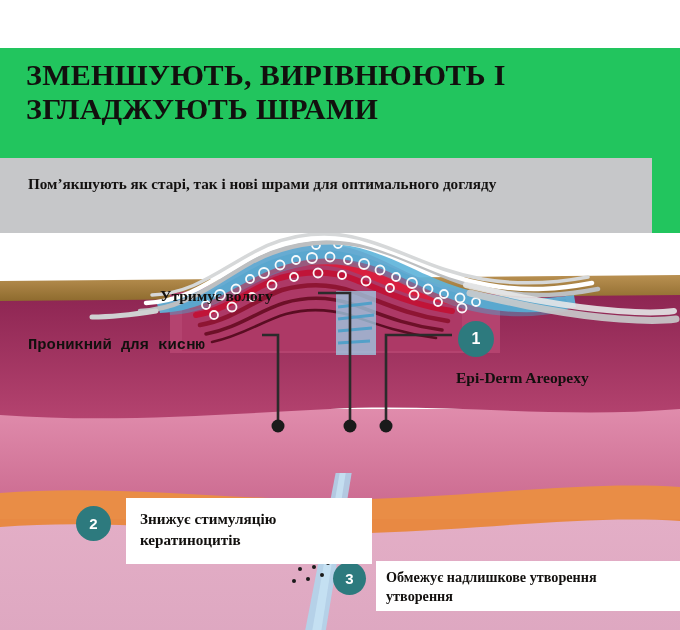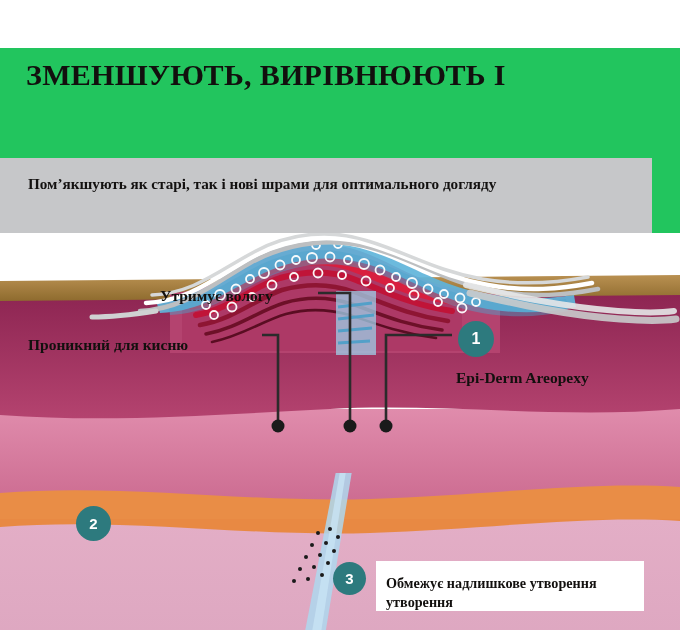--- a/index.html
+++ b/index.html
@@ -85,20 +85,21 @@
   }
   .lbl-moisture {
     left: 160px;
     top: 239px;
     font-size: 15.5px;
   }
   .lbl-oxygen {
     left: 28px;
     top: 288px;
     font-size: 15.5px;
+    font-family: Liberation Mono, monospace;
   }
   .lbl-product {
     left: 456px;
     top: 321px;
     font-size: 15.5px;
     text-align: right;
   }
 
   
   .badge {
@@ -148,34 +149,35 @@
     top: 450px;
     width: 246px;
     height: 66px;
     padding: 10px 0 0 14px;
     font-size: 15.2px;
     line-height: 21px;
   }
   .callout-3 {
     left: 376px;
     top: 513px;
-    width: 268px;
+    width: 304px;
     height: 50px;
-    padding: 13px 0 0 10px;
+    padding: 7px 0 0 10px;
     font-size: 14.2px;
     line-height: 19px;
   }
 </style>
 </head>
 <body>
 
 <div class="page">
 
   <div class="title-block">
     <div class="title-line">ЗМЕНШУЮТЬ, ВИРІВНЮЮТЬ І</div>
+    <div class="title-line">ЗГЛАДЖУЮТЬ ШРАМИ</div>
   </div>
 
   <div class="subtitle-band">
     <div class="subtitle-text">Пом’якшують як старі, так і нові шрами для оптимального догляду</div>
   </div>
 
   <div class="illustration">
     <svg class="illu-svg" viewBox="0 0 680 445" xmlns="http://www.w3.org/2000/svg">
       <defs>
         <clipPath id="clipSkin">
@@ -334,19 +336,23 @@
   </div>
 
   <div class="lbl lbl-moisture">Утримує вологу</div>
   <div class="lbl lbl-oxygen">Проникний для кисню</div>
   <div class="lbl lbl-product">Epi-Derm Areopexy</div>
 
   <div class="badge badge-1">1</div>
   <div class="badge badge-2">2</div>
   <div class="badge badge-3">3</div>
 
+  <div class="callout-box callout-2">
+    <div>Знижує стимуляцію</div>
+    <div>кератиноцитів</div>
+  </div>
 
   <div class="callout-box callout-3">
     <div>Обмежує надлишкове утворення</div>
     <div>утворення</div>
   </div>
 
 </div>
 
 </body></html>

